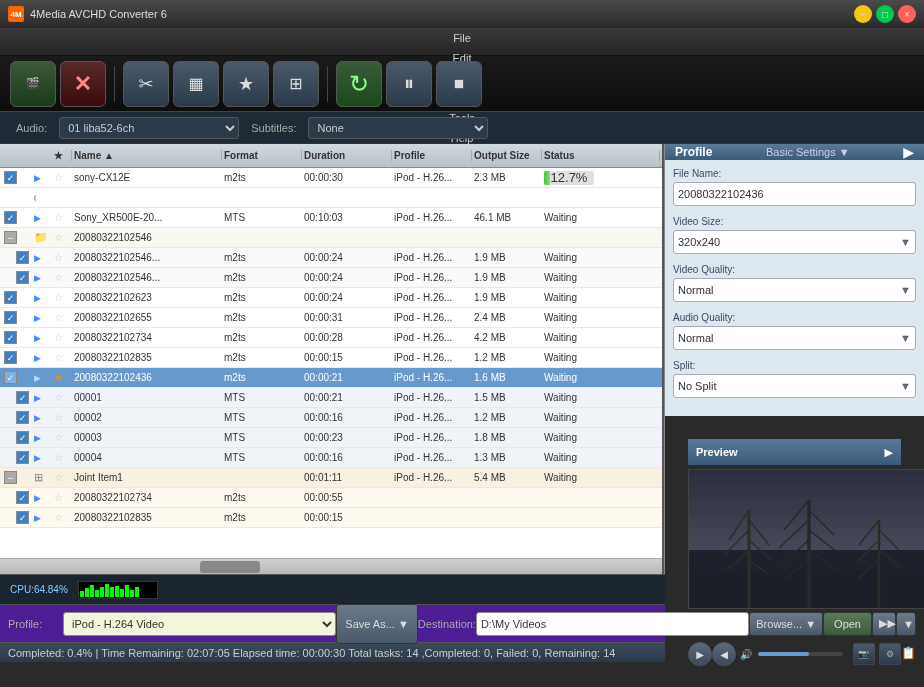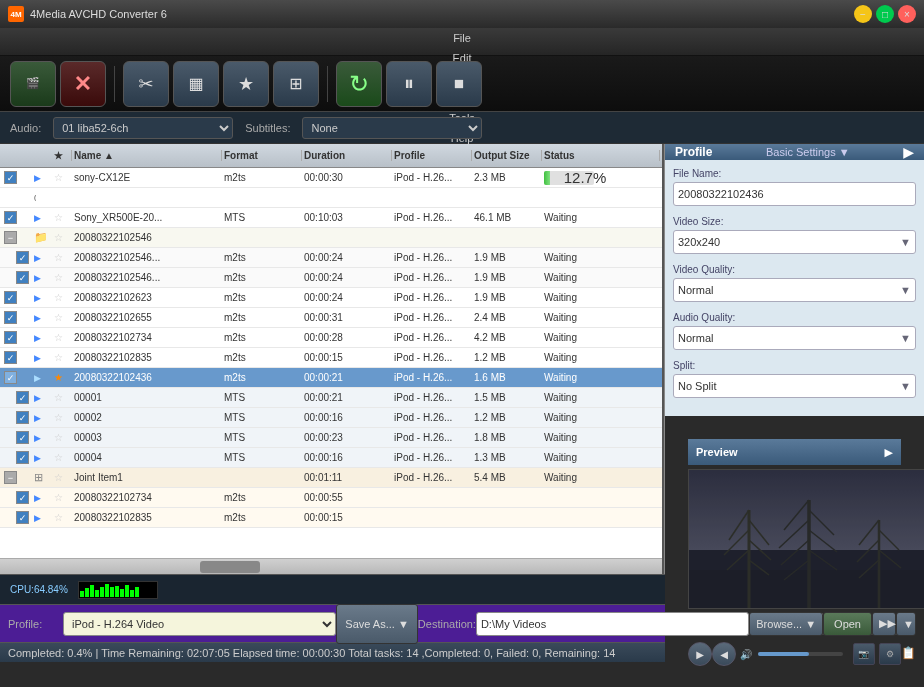--- a/index.html
+++ b/index.html
@@ -63,21 +63,21 @@
     .toolbar-btn.del { background: linear-gradient(to bottom, #5a2a2a, #3a0a0a); color: #f88; }
     .toolbar-btn.convert { background: linear-gradient(to bottom, #3a5a3a, #1a4a1a); color: #8f8; font-size: 22px; }
     .toolbar-sep { width: 1px; height: 36px; background: #444; margin: 0 4px; }
 
     
     #mediabar {
       background: #1e2a35;
       height: 32px;
       display: flex;
       align-items: center;
-      padding: 0 10px;
+      padding: 0 16px;
       gap: 12px;
       border-bottom: 1px solid #333;
     }
     .media-label { color: #aaa; }
     .media-select {
       background: #2a3a4a;
       border: 1px solid #555;
       color: #ccc;
       height: 22px;
       border-radius: 3px;
@@ -150,21 +150,21 @@
       cursor: pointer;
     }
     .checkbox.checked { background: #4080c0; color: white; }
     .checkbox.minus { background: #aaa; color: white; }
     .star-icon { color: #ccc; font-size: 10px; }
     .star-icon.starred { color: #f80; }
 
     .progress-bar-cell { position: relative; width: 50px; }
     .progress-bar { height: 14px; background: #e0e0e0; border-radius: 2px; overflow: hidden; width: 50px; }
     .progress-fill { height: 100%; background: linear-gradient(to right, #40c040, #80e080); }
-    .progress-text { position: absolute; top: 0; left: 16px; width: 100%; text-align: center; font-size: 15px; color: #333; line-height: 14px; }
+    .progress-text { position: absolute; top: 0; left: 0; width: 100%; text-align: center; font-size: 13px; color: #333; line-height: 14px; }
 
     
     #hscroll {
       height: 16px;
       background: #ccc;
       border-top: 1px solid #aaa;
       display: flex;
       align-items: center;
     }
 

